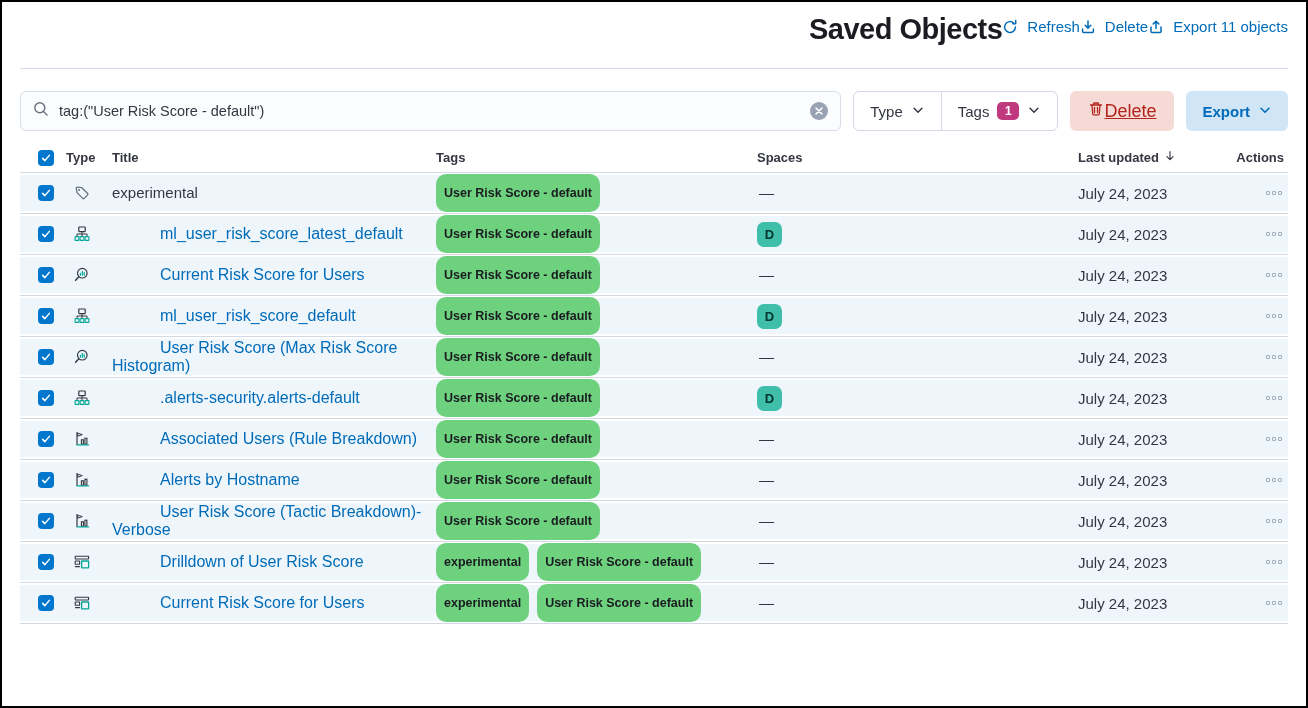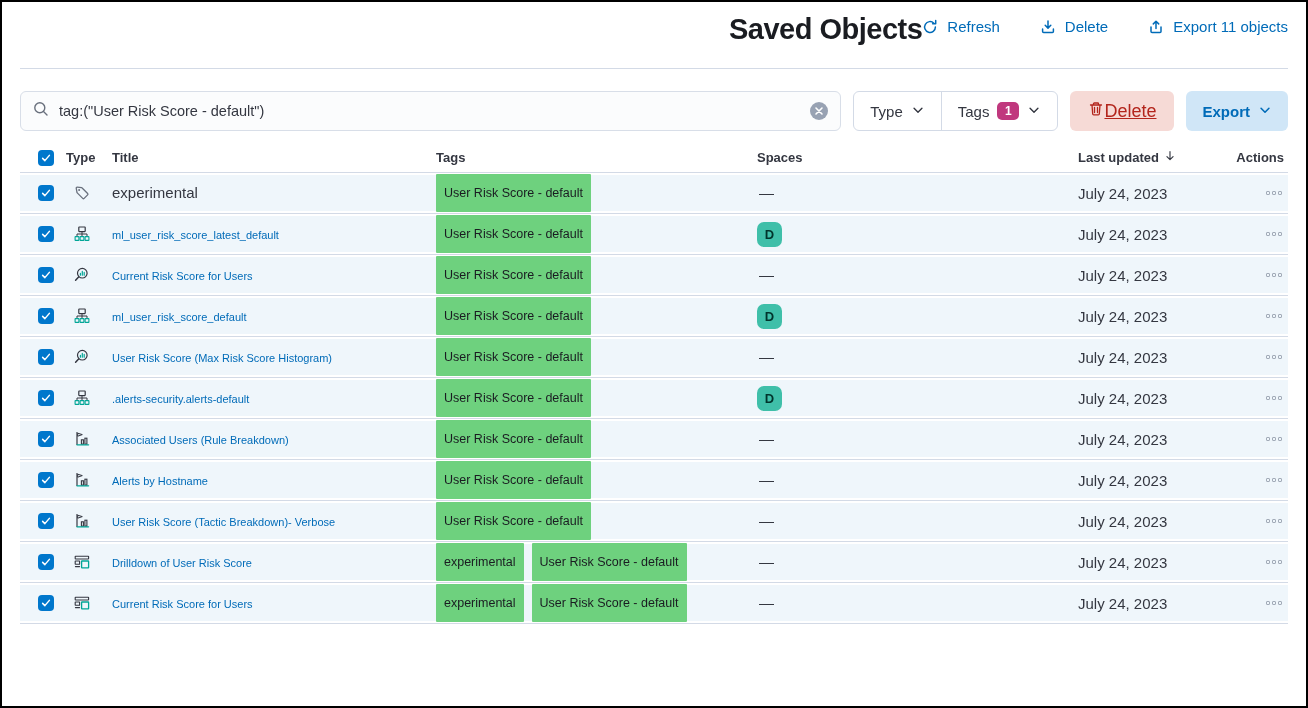--- a/index.html
+++ b/index.html
@@ -3,21 +3,21 @@
 <meta charset="utf-8">
 <style>
   * { margin:0; padding:0; box-sizing:border-box; }
   html,body { width:1308px; height:708px; background:#fff; font-family:"Liberation Sans", sans-serif; overflow:hidden; }
   .frame { width:1308px; height:708px; border:2px solid #000; background:#fff; overflow:hidden; }
   .page { padding:0 18px; }
 
   
   .top-row { display:flex; justify-content:flex-end; align-items:flex-start; padding-top:10px; }
   h1.title { font-size:29px; font-weight:700; color:var(--title_black,#1a1c21); letter-spacing:-0.5px; line-height:34px; }
-  .top-actions { display:flex; gap:40px; margin-top:6px; }
+  .top-actions { display:flex; margin-top:6px; }
   .link-btn { display:flex; align-items:center; gap:9px; background:none; border:none; cursor:pointer;
               color:var(--link_blue,#006bb8); font-size:15px; font-weight:500; font-family:inherit; }
   .link-btn svg { display:block; }
 
   .desc { margin-top:22px; font-size:16px; color:var(--text_dark,#343741); line-height:28px; }
 
   hr.rule { border:none; border-top:1px solid var(--border_gray,#d3dae6); margin-top:22px; }
 
   
   .toolbar { margin-top:22px; display:flex; gap:12px; height:40px; }
@@ -41,24 +41,24 @@
   .thead, .row { display:grid; grid-template-columns:44px 48px 324px 321px 321px 104px 1fr; align-items:center; }
   .thead { height:30px; border-bottom:1px solid var(--border_gray,#d3dae6); }
   .th { font-size:13px; font-weight:700; color:var(--text_dark,#343741); display:flex; align-items:center; gap:4px; }
   .c-check { padding-left:18px; }
   .c-type  { padding-left:2px; }
   .c-actions { display:flex; justify-content:flex-end; padding-right:4px; }
   .row { height:41px; background:var(--row_selected_bg,#eff6fb); border-bottom:1px solid var(--border_gray,#d3dae6);
          box-shadow:inset 0 2px 0 #fff, inset 0 -2px 0 #fff; }
   .checkbox { width:16px; height:16px; border-radius:4px; background:var(--primary_blue,#0077cc); display:flex; align-items:center; justify-content:center; cursor:pointer; }
   .type-icon { margin-left:8px; display:flex; width:16px; height:16px; }
-  .title-link { font-size:11px; color:var(--link_blue,#006bb8); text-decoration:none; cursor:pointer; }
+  .title-link { font-size:16px; color:var(--link_blue,#006bb8); text-decoration:none; cursor:pointer;margin-left:48px; }
   .title-text { font-size:15px; color:var(--text_dark,#343741); }
   .tags-wrap { display:flex; gap:8px; }
-  .tag-badge { background:var(--tag_green,#6ed17e); color:#1a1c21; font-size:12.5px; font-weight:400; border-radius:1px;
+  .tag-badge { background:var(--tag_green,#6ed17e); color:#1a1c21; font-size:12.5px; font-weight:700; border-radius:10px;
                padding:12px 8px; line-height:14px; cursor:pointer; }
   .space-dash { font-size:15px; color:var(--text_dark,#343741); padding-left:2px; }
   .space-badge { width:25px; height:25px; border-radius:7px; background:var(--space_teal,#3fbfa9); color:#00342c;
                  font-size:13px; font-weight:600; display:flex; align-items:center; justify-content:center; }
   .updated { font-size:15px; color:var(--text_dark,#343741); }
   .actions-btn { display:flex; gap:2px; cursor:pointer; padding:4px 2px; }
   .actions-btn i { width:4px; height:4px; border:1px solid #a2abb8; border-radius:1px; display:block; }
 </style>
 </head>
 <body>

